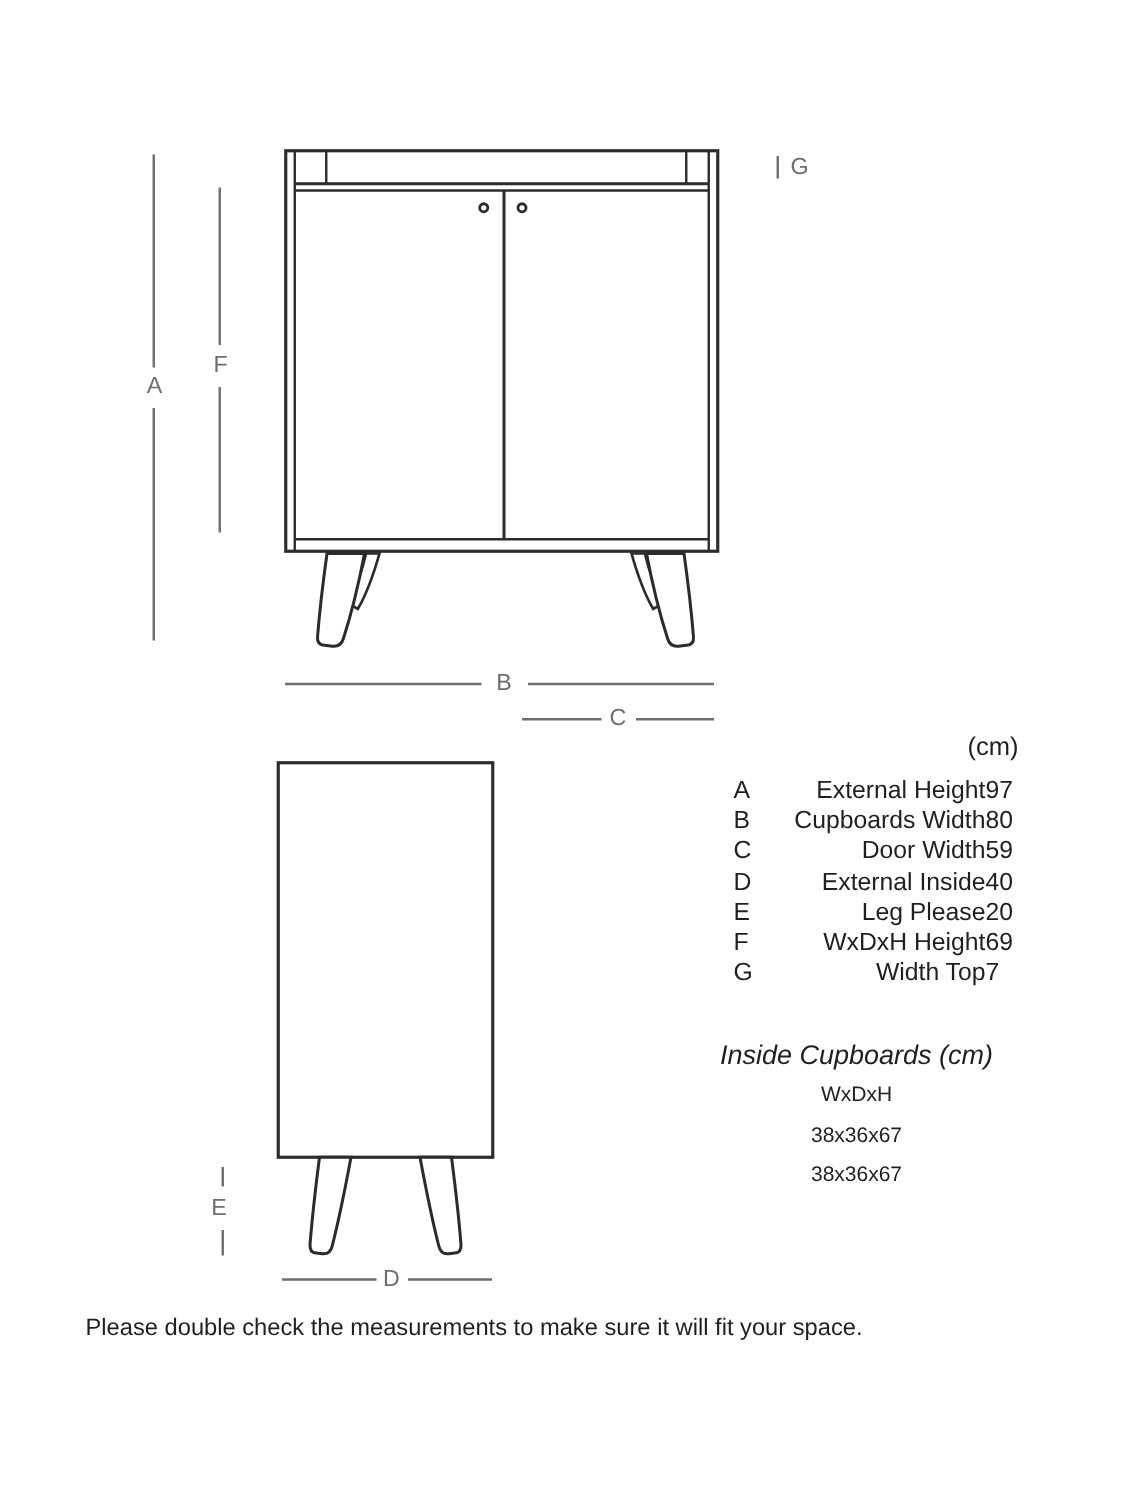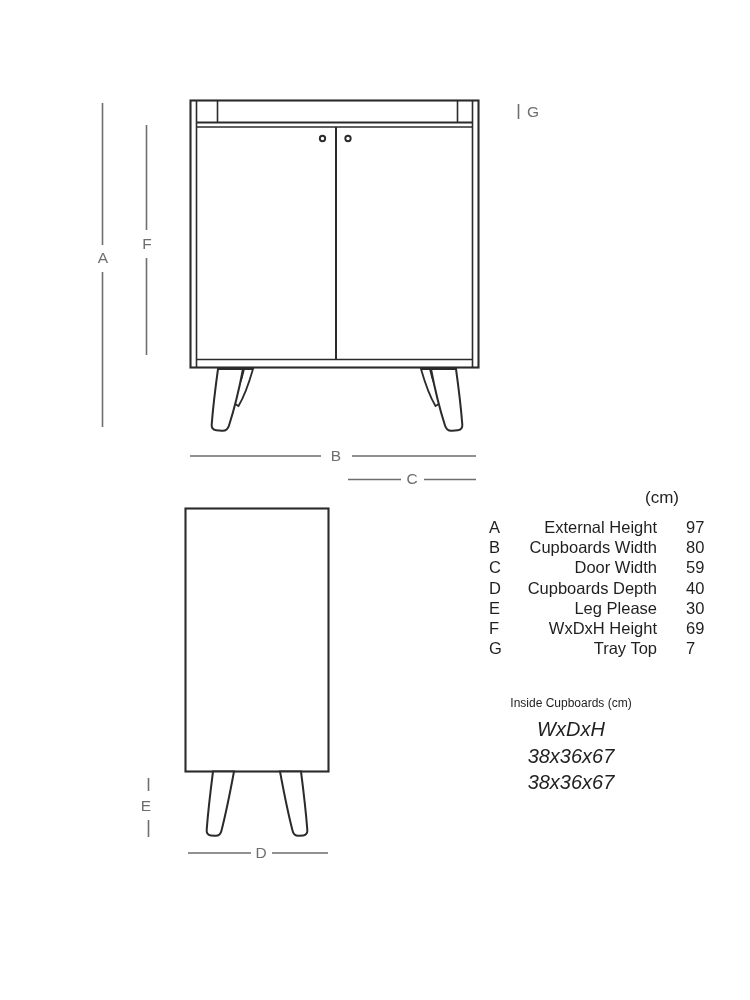--- a/index.html
+++ b/index.html
@@ -54,39 +54,39 @@
     color:var(--text-color);
     font-size:16.5px;
   }
   .dim-table .row{
     display:flex;
     line-height:20.2px;
     white-space:nowrap;
   }
   .dim-table .key{width:33px;}
   .dim-table .name{width:135px;text-align:right;}
-  .dim-table .value{width:40px;margin-left:29px;}
+  .dim-table .value{width:40px;}
 
   .inside-block{
     position:absolute;
     left:421px;top:690px;
     width:300px;
     text-align:center;
     color:var(--text-color);
   }
   .inside-block .title{
-    font-size:12px;
-    line-height:26.4px;
-    white-space:nowrap;
-  }
-  .inside-block .line{
-    font-size:20px;
+    font-size:18px;
     line-height:26.4px;
     white-space:nowrap;
     font-style:italic;
+  }
+  .inside-block .line{
+    font-size:14px;
+    line-height:26.4px;
+    white-space:nowrap;
   }
 
   .footnote{
     position:absolute;
     left:57px;top:877px;
     font-size:15.8px;
     color:var(--text-color);
     white-space:nowrap;
   }
 </style>
@@ -158,41 +158,42 @@
       <span class="name">Cupboards Width</span>
       <span class="value">80</span>
     </div>
     <div class="row">
       <span class="key">C</span>
       <span class="name">Door Width</span>
       <span class="value">59</span>
     </div>
     <div class="row">
       <span class="key">D</span>
-      <span class="name">Cupboards Depth</span>
+      <span class="name">External Inside</span>
       <span class="value">40</span>
     </div>
     <div class="row">
       <span class="key">E</span>
       <span class="name">Leg Please</span>
-      <span class="value">30</span>
+      <span class="value">20</span>
     </div>
     <div class="row">
       <span class="key">F</span>
       <span class="name">WxDxH Height</span>
       <span class="value">69</span>
     </div>
     <div class="row">
       <span class="key">G</span>
-      <span class="name">Tray Top</span>
+      <span class="name">Width Top</span>
       <span class="value">7</span>
     </div>
   </div>
 
   <div class="inside-block">
     <div class="title">Inside Cupboards (cm)</div>
     <div class="line">WxDxH</div>
     <div class="line">38x36x67</div>
     <div class="line">38x36x67</div>
   </div>
 
+  <div class="footnote">Please double check the measurements to make sure it will fit your space.</div>
 
 </div>
 
 </body></html>

